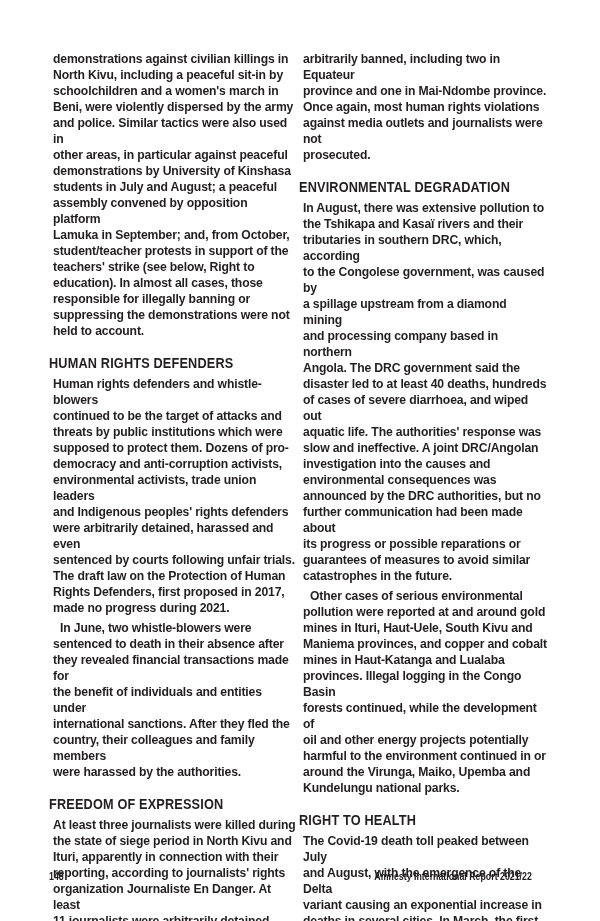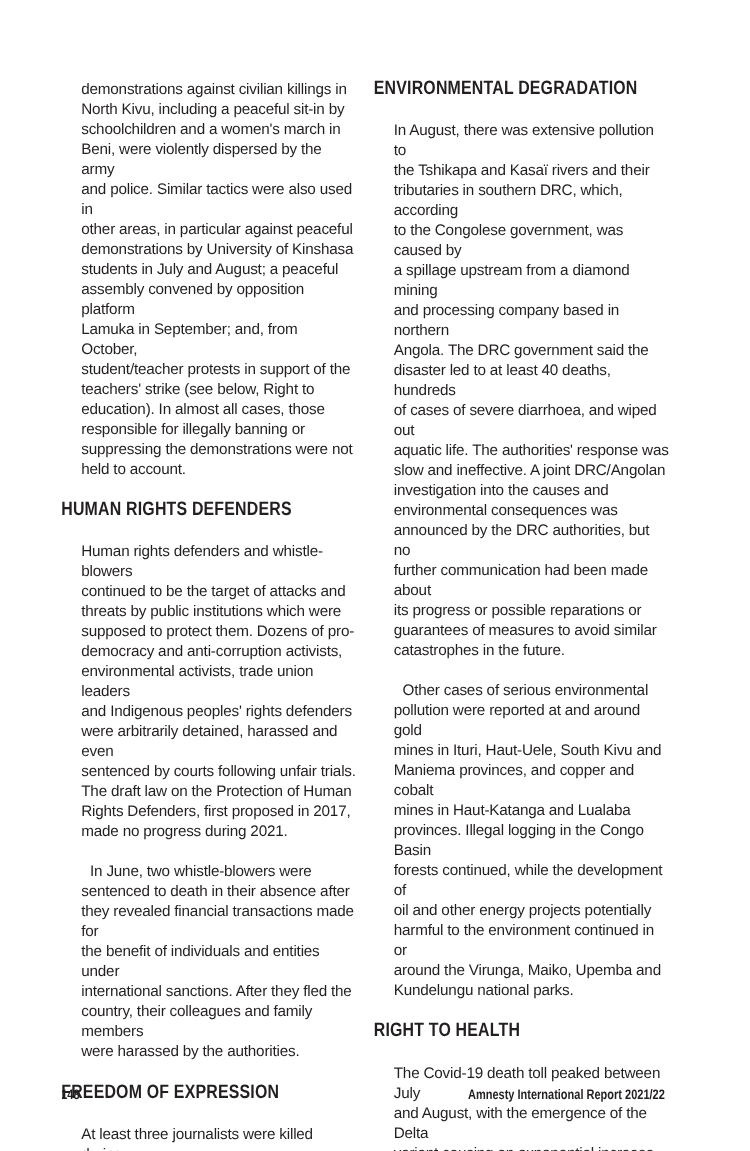--- a/index.html
+++ b/index.html
@@ -8,21 +8,21 @@
     position: absolute;
     top: 47px;
     width: 252px;
     font-family: "Liberation Sans", sans-serif;
     font-size: 12.2px;
     line-height: 16px;
     letter-spacing: -0.15px;
   }
   .col-left { left: 49px; }
   .col-right { left: 299px; }
-  .para { margin: 16px; white-space: pre-line; }
+  .para { margin: 4px; white-space: pre-line; font-weight: bold; }
   .para.indent { text-indent: 7px; }
   .heading {
     margin: 15px 0 1px 0;
     font-family: "Liberation Sans", sans-serif;
     font-weight: bold;
     font-size: 15.5px;
     line-height: 18px;
     letter-spacing: 0.2px;
     transform: scaleX(0.82);
     transform-origin: left center;
@@ -92,20 +92,25 @@
 organization Journaliste En Danger. At least
 11 journalists were arbitrarily detained,
 sometimes violently, while they tried to carry
 out their work. Several journalists were
 threatened or intimidated by state agents,
 political leaders, and members of armed
 groups. At least three media outlets were</p>
 </div>
 
 <div class="col col-right">
+  <p class="para">arbitrarily banned, including two in Equateur
+province and one in Mai-Ndombe province.
+Once again, most human rights violations
+against media outlets and journalists were not
+prosecuted.</p>
 
   <h2 class="heading">ENVIRONMENTAL DEGRADATION</h2>
   <p class="para">In August, there was extensive pollution to
 the Tshikapa and Kasaï rivers and their
 tributaries in southern DRC, which, according
 to the Congolese government, was caused by
 a spillage upstream from a diamond mining
 and processing company based in northern
 Angola. The DRC government said the
 disaster led to at least 40 deaths, hundreds

